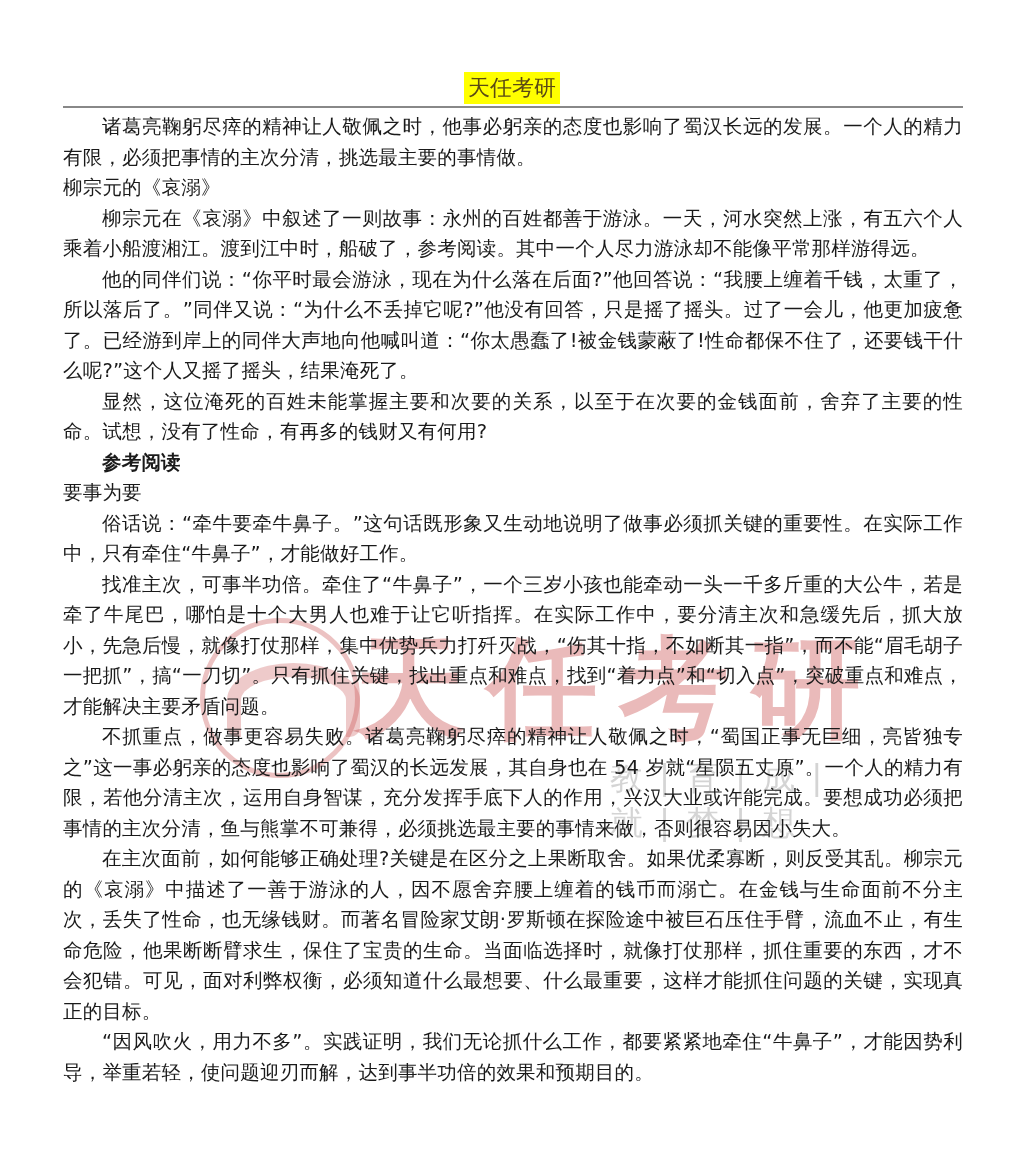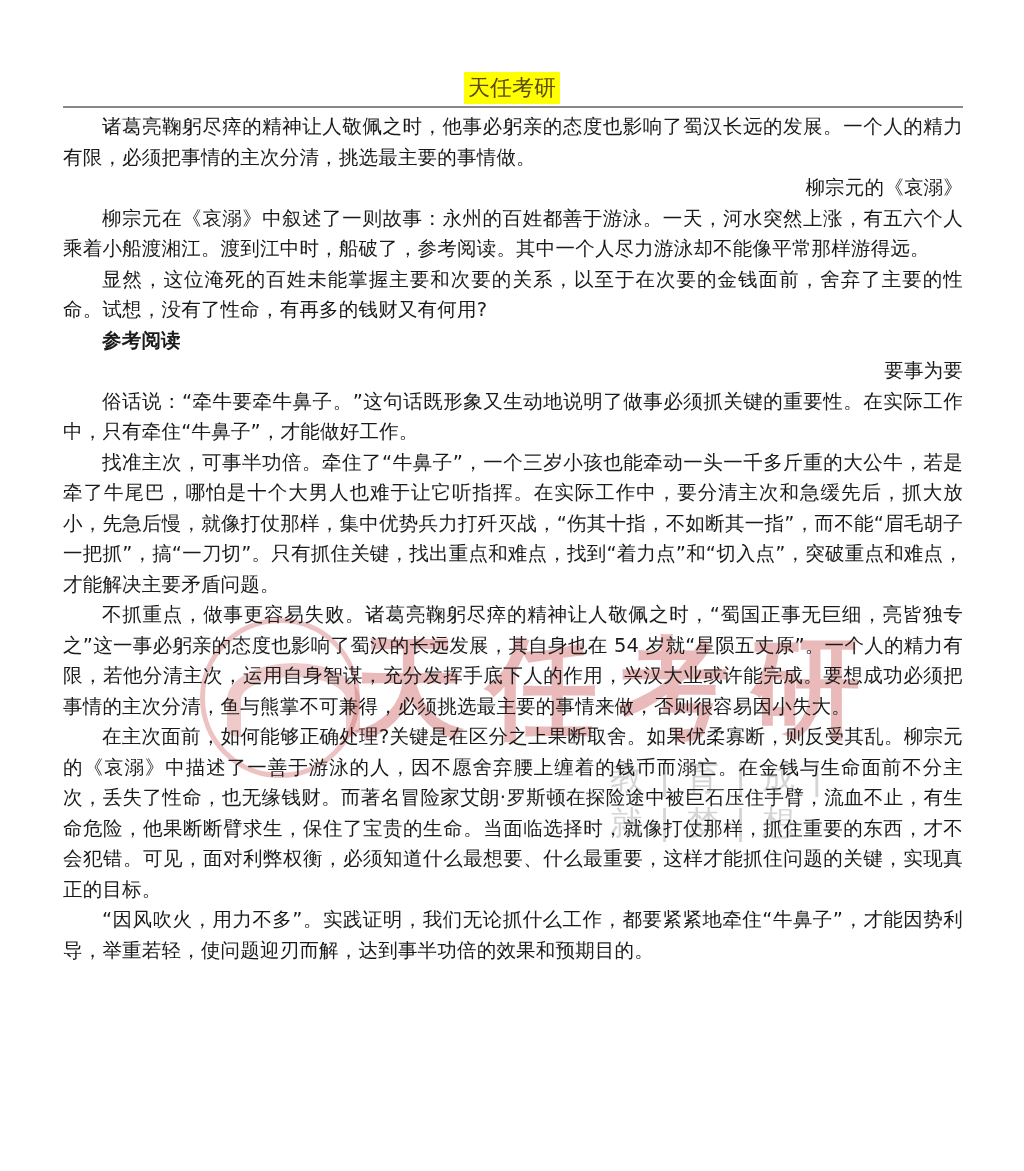--- a/index.html
+++ b/index.html
@@ -6,21 +6,21 @@
   body { width: 1024px; height: 1171px; position: relative; overflow: hidden;
          font-family: "DejaVu Sans", "Liberation Sans", sans-serif; color: #1a1a1a; }
   .header { position: absolute; top: 72px; left: 0; width: 1024px; text-align: center; }
   .header-title { display: inline-block; background: #ffff00; color: #5a4a14;
                   font-family: "DejaVu Serif", "Liberation Serif", serif;
                   font-size: 22px; padding: 2px 4px; line-height: 28px; }
   .header-rule { position: absolute; top: 106px; left: 63px; width: 900px; height: 2px; background: #888; }
   .content { position: absolute; top: 112px; left: 63px; width: 900px;
              font-size: 19.5px; line-height: 30.5px; letter-spacing: 0.2px; }
   .content p { margin: 0; text-indent: 2em; text-align: justify; }
-  .content .center { text-align: right; text-indent: 0; }
+  .content .center { text-align: left; text-indent: 0; }
   .content .bold { font-weight: bold; }
   .watermark { position: absolute; left: 200px; top: 618px; width: 700px; height: 200px; pointer-events: none; }
   .wm-seal { position: absolute; left: 0; top: 0; width: 150px; height: 150px; border-radius: 50%;
              border: 5px solid rgba(200,80,80,0.35); }
   .wm-seal-inner { position: absolute; left: 22px; top: 40px; width: 105px; height: 60px;
                    border-radius: 50% 50% 10px 10px; border: 14px solid rgba(200,80,80,0.3); border-bottom: none; }
   .wm-text { position: absolute; left: 155px; top: 10px; font-size: 110px; font-weight: bold;
              color: rgba(205,90,90,0.42); letter-spacing: 22px; line-height: 120px;
              font-family: "DejaVu Sans", sans-serif; }
   .wm-sub { position: absolute; left: 410px; top: 138px; font-size: 33px; color: rgba(160,160,160,0.45);
@@ -39,20 +39,21 @@
     <div class="wm-seal-inner"></div>
   </div>
   <div class="wm-text">天任考研</div>
   <div class="wm-sub">教|育|成|就|梦|想</div>
 </div>
 
 <div class="content">
   <p>诸葛亮鞠躬尽瘁的精神让人敬佩之时，他事必躬亲的态度也影响了蜀汉长远的发展。一个人的精力有限，必须把事情的主次分清，挑选最主要的事情做。</p>
   <p class="center">柳宗元的《哀溺》</p>
   <p>柳宗元在《哀溺》中叙述了一则故事：永州的百姓都善于游泳。一天，河水突然上涨，有五六个人乘着小船渡湘江。渡到江中时，船破了，参考阅读。其中一个人尽力游泳却不能像平常那样游得远。</p>
+  <p>他的同伴们说：“你平时最会游泳，现在为什么落在后面?”他回答说：“我腰上缠着千钱，太重了，所以落后了。”同伴又说：“为什么不丢掉它呢?”他没有回答，只是摇了摇头。过了一会儿，他更加疲惫了。已经游到岸上的同伴大声地向他喊叫道：“你太愚蠢了!被金钱蒙蔽了!性命都保不住了，还要钱干什么呢?”这个人又摇了摇头，结果淹死了。</p>
   <p>显然，这位淹死的百姓未能掌握主要和次要的关系，以至于在次要的金钱面前，舍弃了主要的性命。试想，没有了性命，有再多的钱财又有何用?</p>
   <p class="bold">参考阅读</p>
   <p class="center">要事为要</p>
   <p>俗话说：“牵牛要牵牛鼻子。”这句话既形象又生动地说明了做事必须抓关键的重要性。在实际工作中，只有牵住“牛鼻子”，才能做好工作。</p>
   <p>找准主次，可事半功倍。牵住了“牛鼻子”，一个三岁小孩也能牵动一头一千多斤重的大公牛，若是牵了牛尾巴，哪怕是十个大男人也难于让它听指挥。在实际工作中，要分清主次和急缓先后，抓大放小，先急后慢，就像打仗那样，集中优势兵力打歼灭战，“伤其十指，不如断其一指”，而不能“眉毛胡子一把抓”，搞“一刀切”。只有抓住关键，找出重点和难点，找到“着力点”和“切入点”，突破重点和难点，才能解决主要矛盾问题。</p>
   <p>不抓重点，做事更容易失败。诸葛亮鞠躬尽瘁的精神让人敬佩之时，“蜀国正事无巨细，亮皆独专之”这一事必躬亲的态度也影响了蜀汉的长远发展，其自身也在 54 岁就“星陨五丈原”。一个人的精力有限，若他分清主次，运用自身智谋，充分发挥手底下人的作用，兴汉大业或许能完成。要想成功必须把事情的主次分清，鱼与熊掌不可兼得，必须挑选最主要的事情来做，否则很容易因小失大。</p>
   <p>在主次面前，如何能够正确处理?关键是在区分之上果断取舍。如果优柔寡断，则反受其乱。柳宗元的《哀溺》中描述了一善于游泳的人，因不愿舍弃腰上缠着的钱币而溺亡。在金钱与生命面前不分主次，丢失了性命，也无缘钱财。而著名冒险家艾朗·罗斯顿在探险途中被巨石压住手臂，流血不止，有生命危险，他果断断臂求生，保住了宝贵的生命。当面临选择时，就像打仗那样，抓住重要的东西，才不会犯错。可见，面对利弊权衡，必须知道什么最想要、什么最重要，这样才能抓住问题的关键，实现真正的目标。</p>
   <p>“因风吹火，用力不多”。实践证明，我们无论抓什么工作，都要紧紧地牵住“牛鼻子”，才能因势利导，举重若轻，使问题迎刃而解，达到事半功倍的效果和预期目的。</p>
 </div>
 

